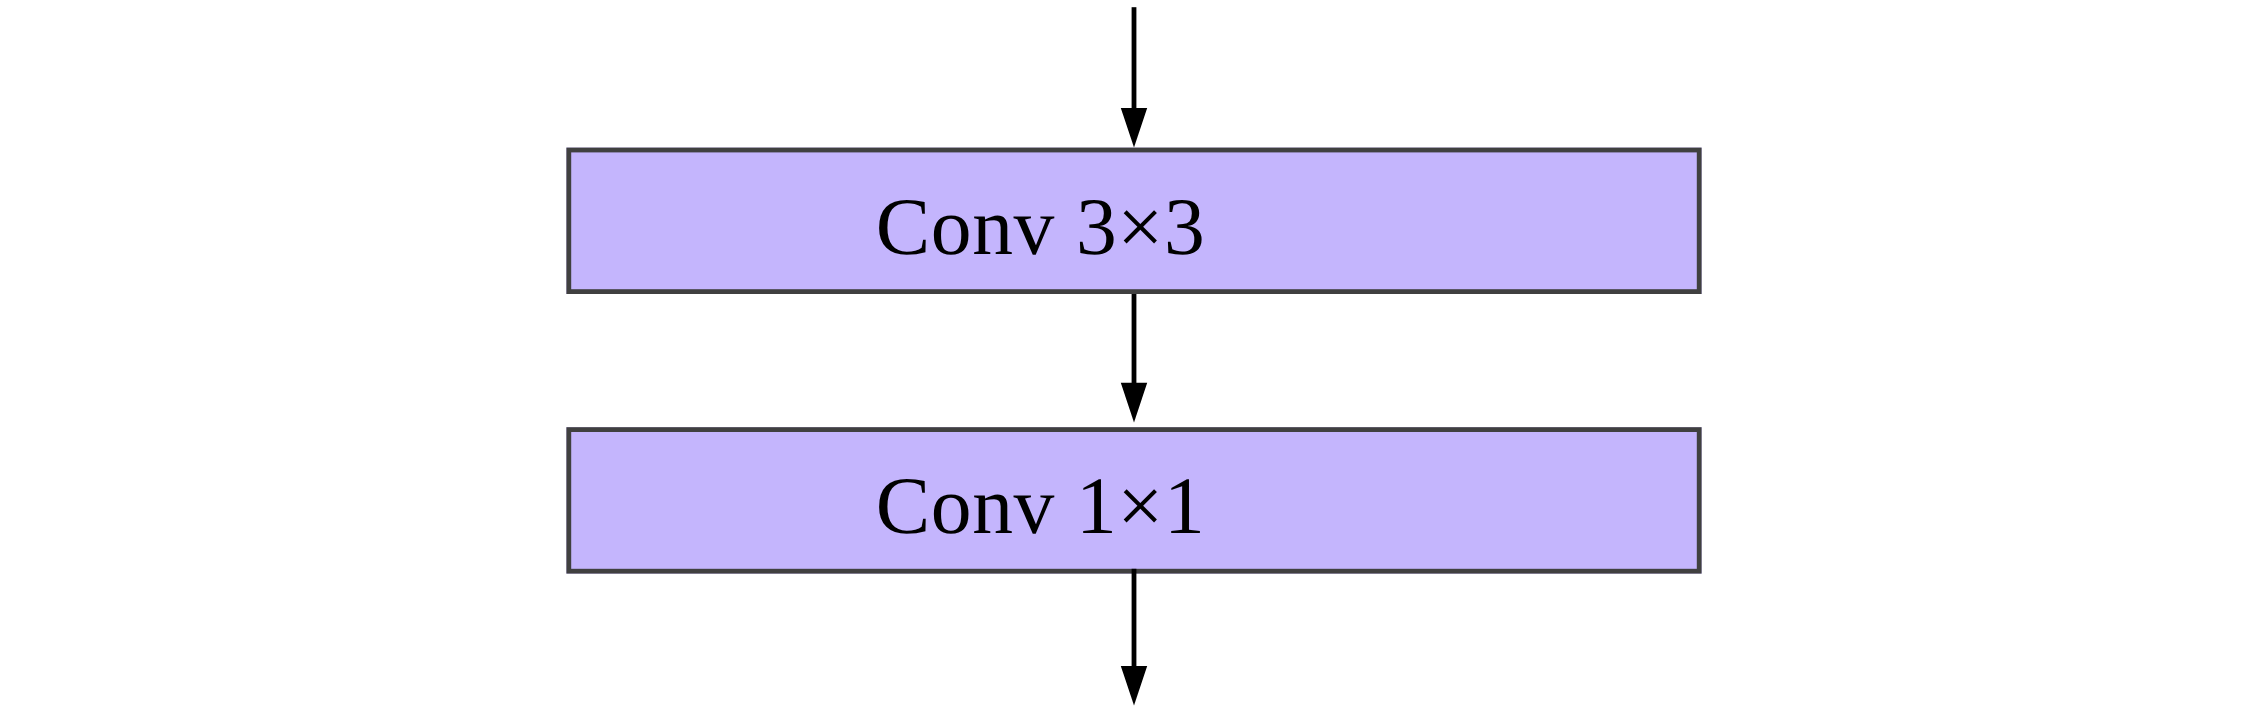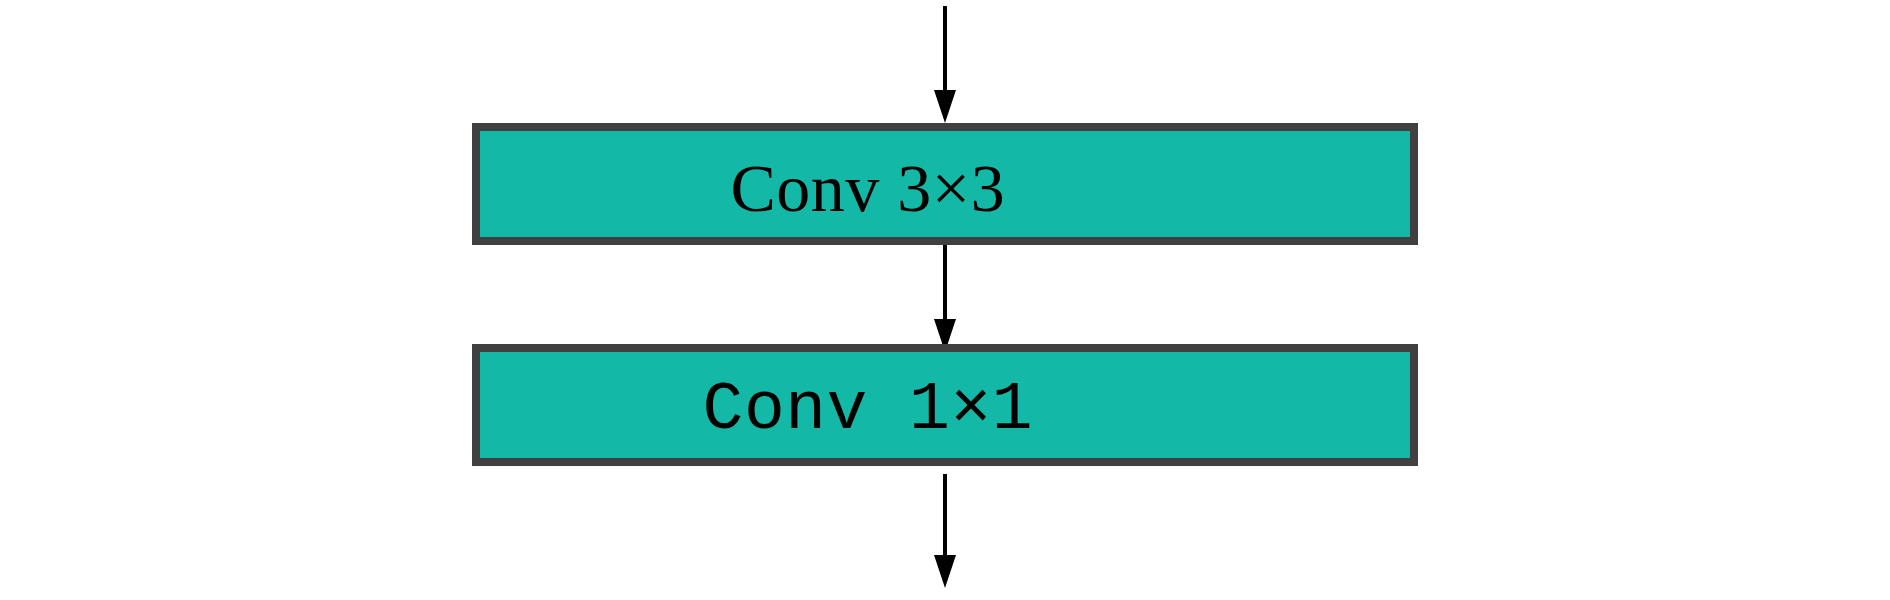--- a/index.html
+++ b/index.html
@@ -13,22 +13,22 @@
     height: 600px;
     background: #ffffff;
     overflow: hidden;
     font-family: "Liberation Serif", "DejaVu Serif", serif;
   }
   .node {
     position: absolute;
     left: 472px;
     width: 946px;
     height: 122px;
-    border: 8px solid #404040;
-    background: #14b8a6;
+    border: 4px solid #404040;
+    background: #c4b5fd;
     box-sizing: border-box;
   }
   .node-label {
     position: absolute;
     left: 41.7%;
     top: 54%;
     transform: translate(-50%, -50%);
     font-size: 68px;
     color: #000000;
     white-space: nowrap;
@@ -57,21 +57,21 @@
     width: 0;
     height: 0;
     border-left: 11px solid transparent;
     border-right: 11px solid transparent;
     border-top: 33px solid #000000;
   }
   .arrow-in     { top: 6px;   height: 117px; }
   .arrow-mid    { top: 245px; height: 107px; }
   .arrow-out    { top: 474px; height: 114px; }
   .node-conv3x3 { top: 123px; }
-  .node-conv1x1 { top: 344px; font-family: Liberation Mono, monospace; }
+  .node-conv1x1 { top: 356px; }
 </style>
 </head>
 <body>
 
 <div class="canvas">
 
   <div class="arrow arrow-in">
     <div class="arrow-shaft"></div>
     <div class="arrow-head"></div>
   </div>

